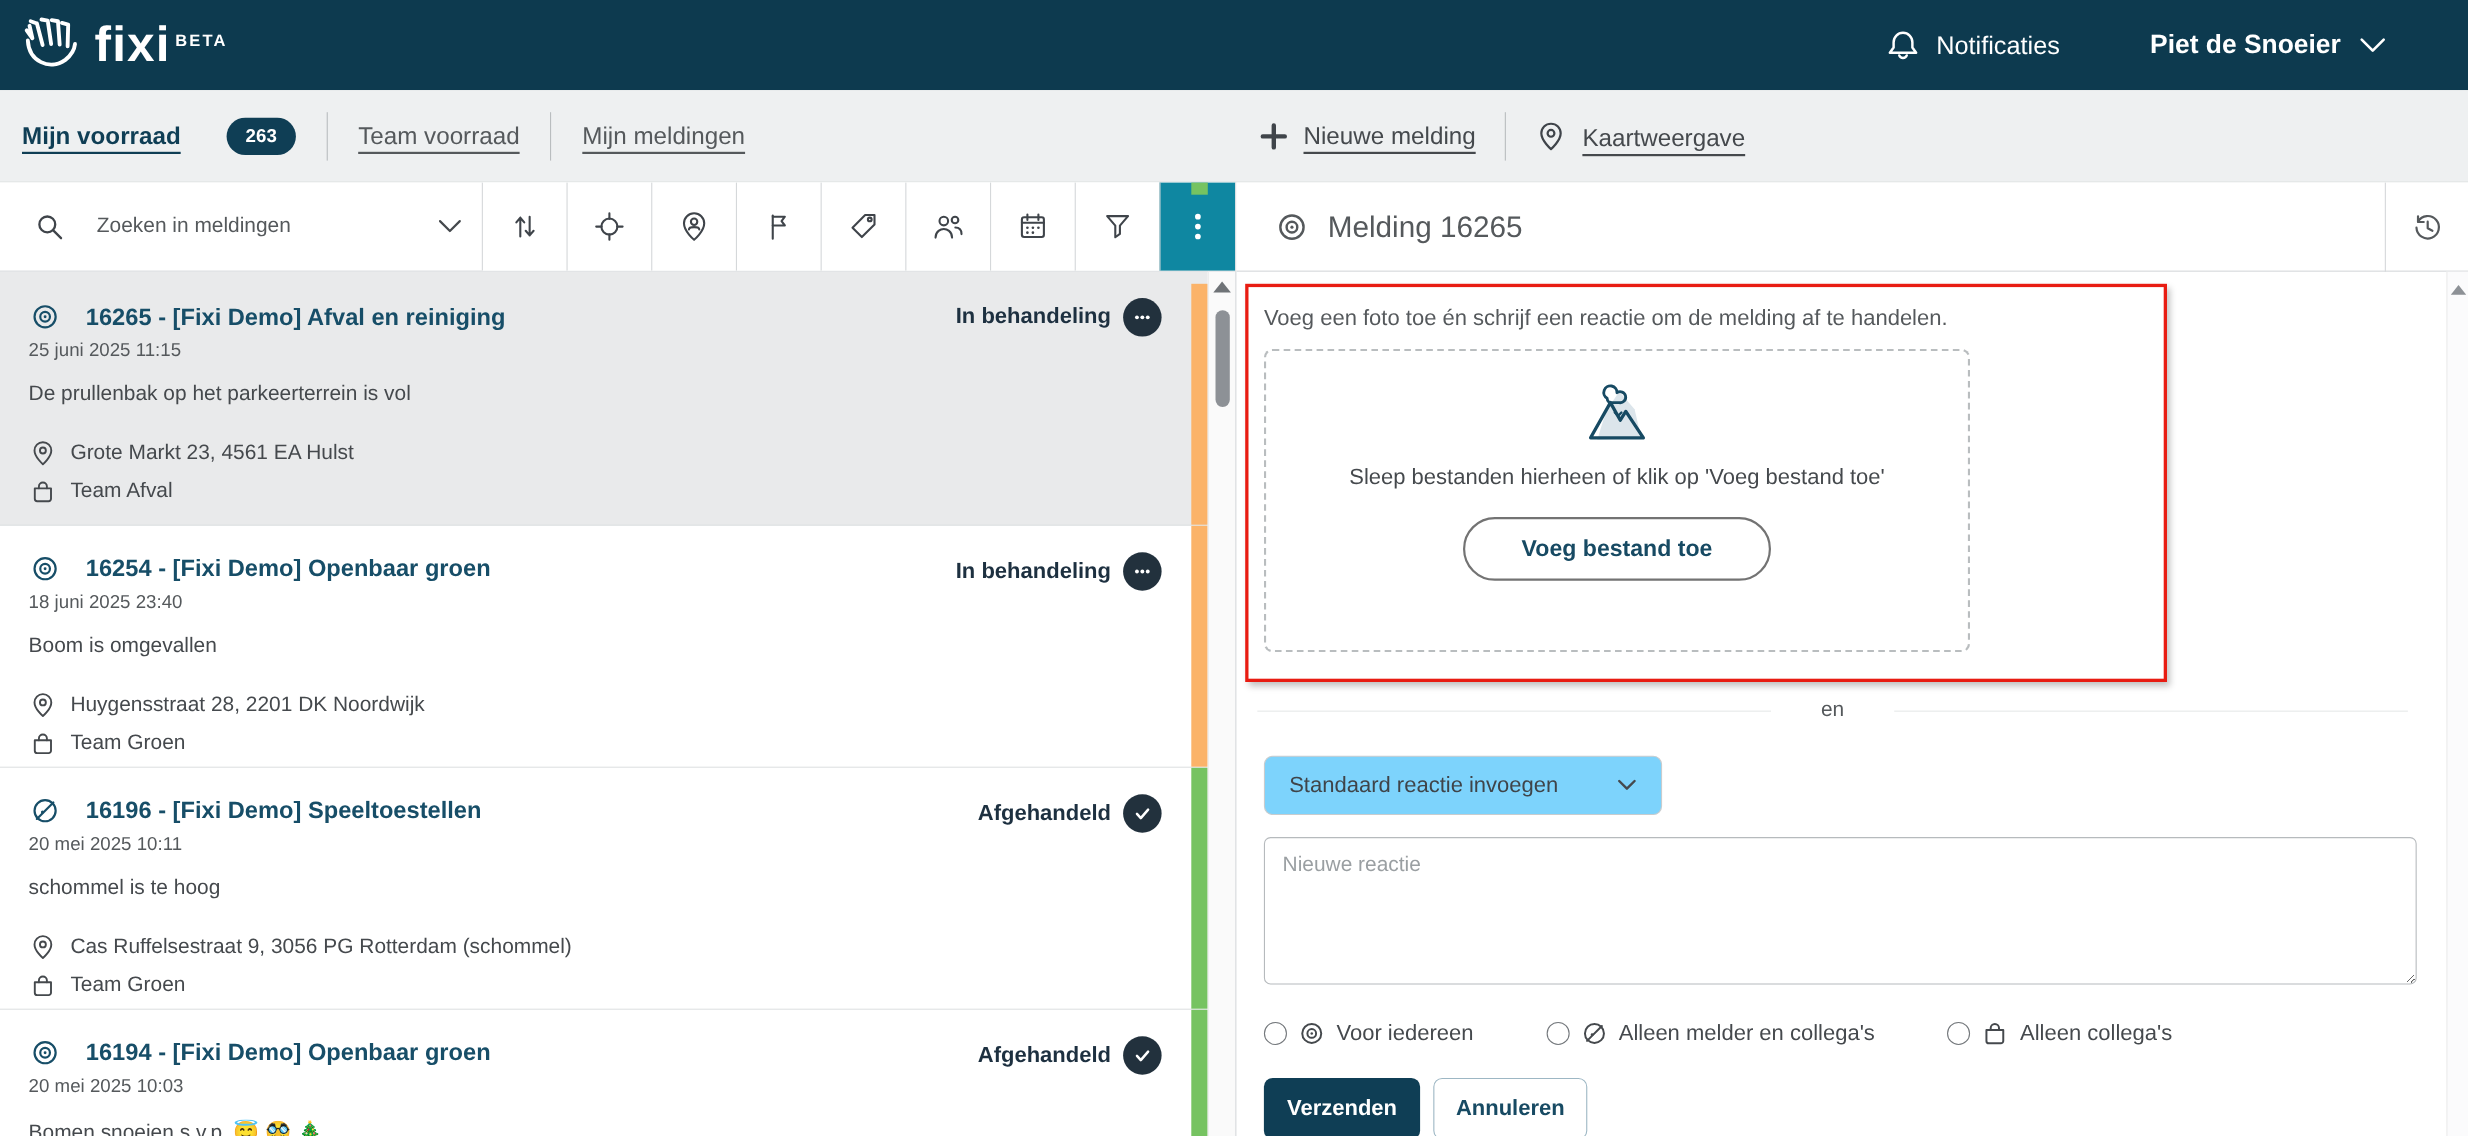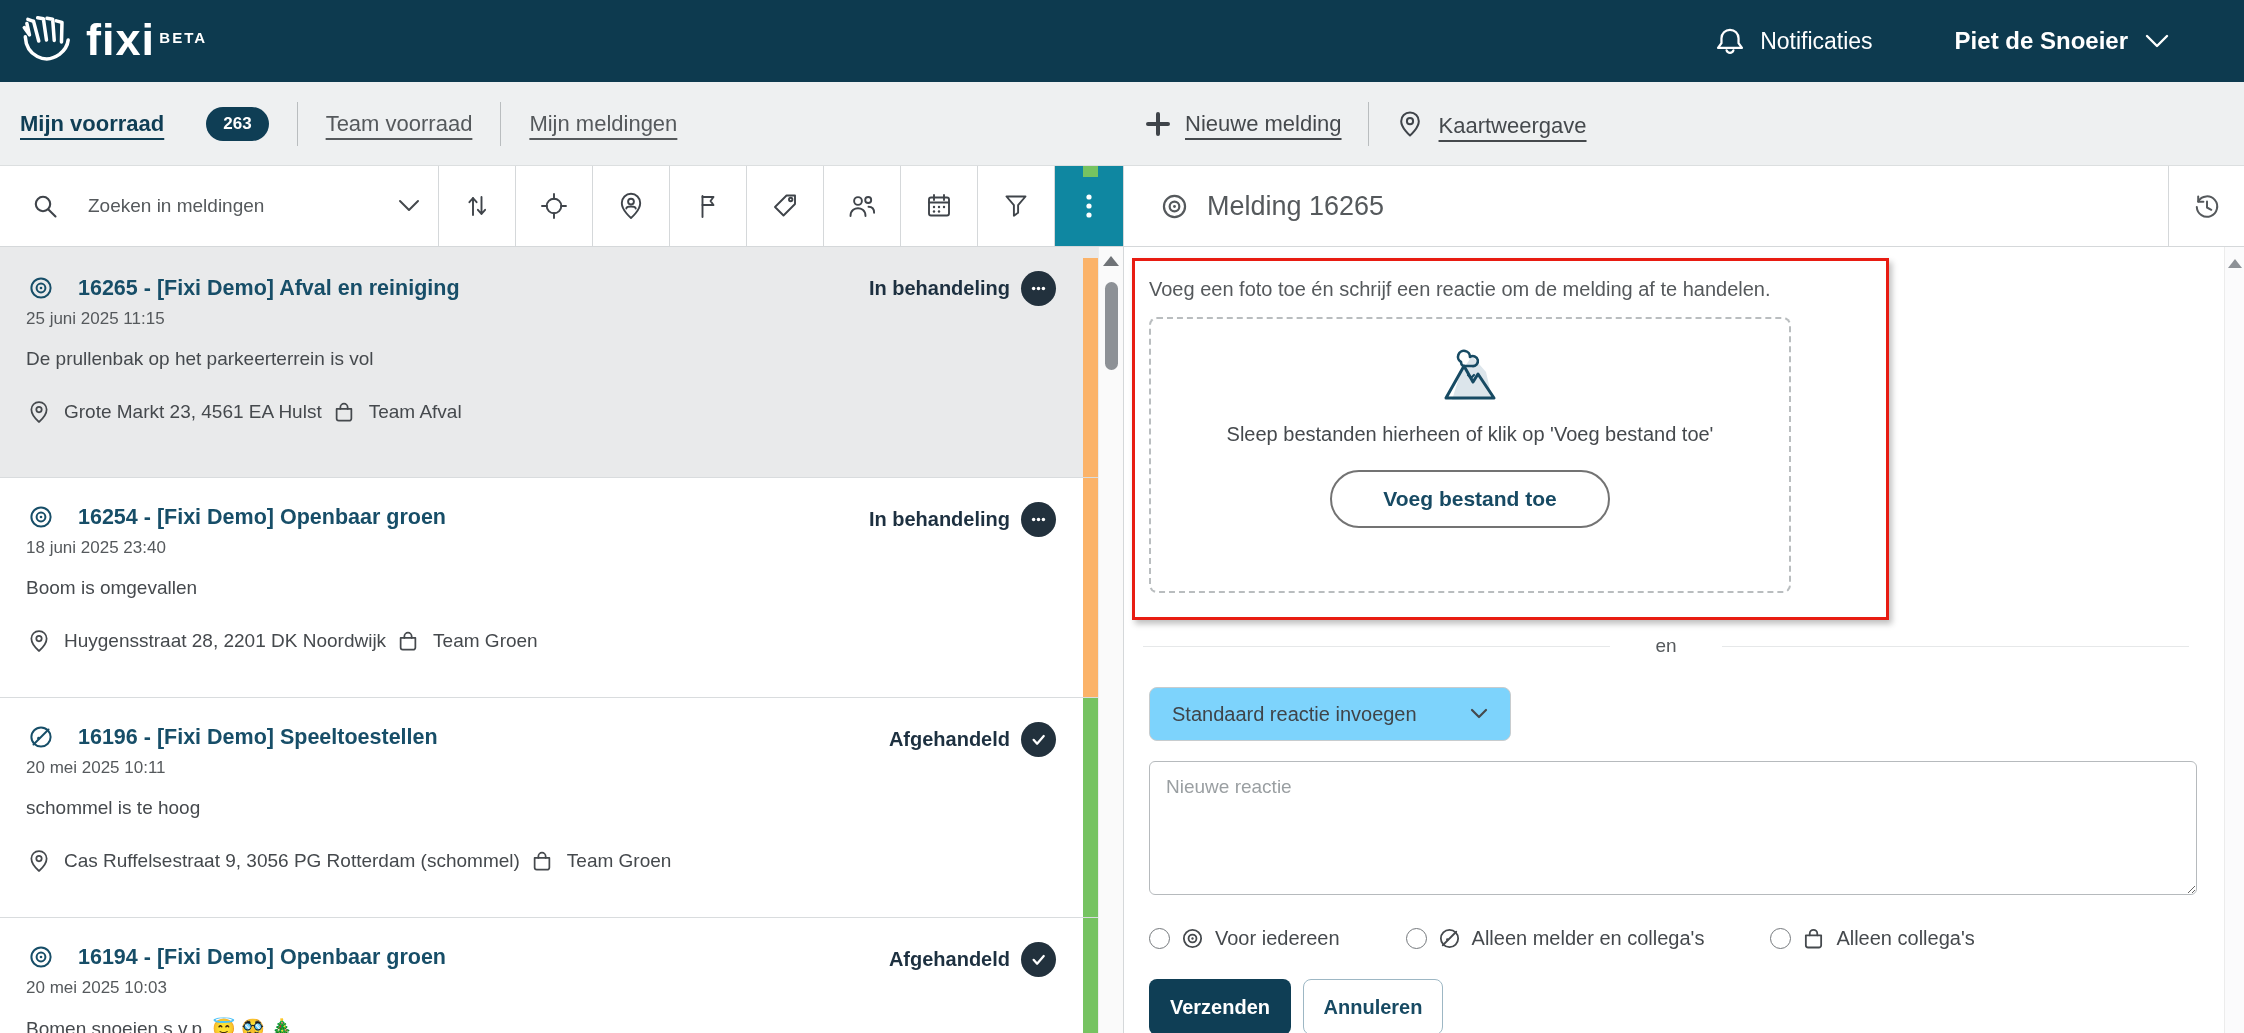--- a/index.html
+++ b/index.html
@@ -47,21 +47,21 @@
               align-items:center; justify-content:center; background:#fff; cursor:pointer; }
   .toolcell.kebab { flex:1 1 auto; background:#0f87a1; border-left:1px solid #d5d8da; }
 
   .list-items { position:absolute; left:0; top:81px; width:1098px; bottom:0; overflow:hidden; }
   .item { position:relative; border-bottom:1px solid #d9dcde; padding:26px 160px 0 26px; background:#fff; }
   .item.selected { background:#e9eaeb; }
   .item-head { display:flex; align-items:center; gap:22px; }
   .item-title { font-size:21.5px; font-weight:700; color:#174e68; cursor:pointer; }
   .item-date { margin-top:6px; font-size:17px; color:#55595c; }
   .item-desc { margin-top:19px; font-size:19px; color:#45494d; }
-  .item-meta { margin-top:29px; display:flex; flex-direction:row; gap:9px; }
+  .item-meta { margin-top:29px; display:flex; flex-direction:column; gap:9px; }
   .meta-row { display:flex; align-items:center; gap:12px; font-size:19px; color:#45494d; }
   .status { position:absolute; top:24px; right:42px; display:flex; align-items:center; gap:11px; }
   .status-label { font-size:20px; font-weight:700; color:#1d3040; }
   .status-circle { width:35px; height:35px; border-radius:50%; background:#22313d;
                    display:flex; align-items:center; justify-content:center; cursor:pointer; }
   .strip { position:absolute; top:0; bottom:0; right:0; width:15px; }
   .item1 .strip { top:11px; }
   .strip-sliver { position:absolute; top:0; right:25px; width:15px; height:11px; z-index:3; }
 
   .vscroll { position:absolute; right:0; top:81px; bottom:0; width:25px; background:#fafafa;
@@ -75,21 +75,21 @@
                 border-left:1px solid #d5d8da; }
   .detail-header { position:absolute; left:0; top:0; right:0; height:81px;
                    border-bottom:1px solid #d5d8da; display:flex; align-items:center;
                    gap:16px; padding-left:34px; background:#fff; }
   .detail-title { font-size:27px; color:#55595c; }
   .hist-zone { position:absolute; right:0; top:0; width:76px; height:81px;
                border-left:1px solid #d5d8da; display:flex; align-items:center;
                justify-content:center; cursor:pointer; }
   .detail-body { position:absolute; left:0; top:81px; right:20px; bottom:0; overflow:hidden; }
 
-  .red-box { margin:11px 0 0 8px; width:757px; border:3px solid #e81c12;
+  .red-box { margin:11px 0 0 8px; width:838px; border:3px solid #e81c12;
              padding:17px 16px 24px 14px; background:#fff;
              box-shadow:3px 4px 6px rgba(0,0,0,.25); }
   .note { font-size:20px; color:#55595c; }
   .dropzone { margin-top:16px; width:642px; height:276px; border:2px dashed #b9bdbf;
               border-radius:8px; display:flex; flex-direction:column; align-items:center;
               justify-content:flex-start; padding-top:23px; cursor:pointer; }
   .drop-text { margin-top:17px; font-size:20px; color:#45494d; }
   .add-file-btn { margin-top:24px; width:280px; height:58px; border:2px solid #737373;
                   border-radius:29px; background:#fff; color:#174a63; font-size:21px;
                   font-weight:700; font-family:"Liberation Sans",sans-serif; cursor:pointer; }

